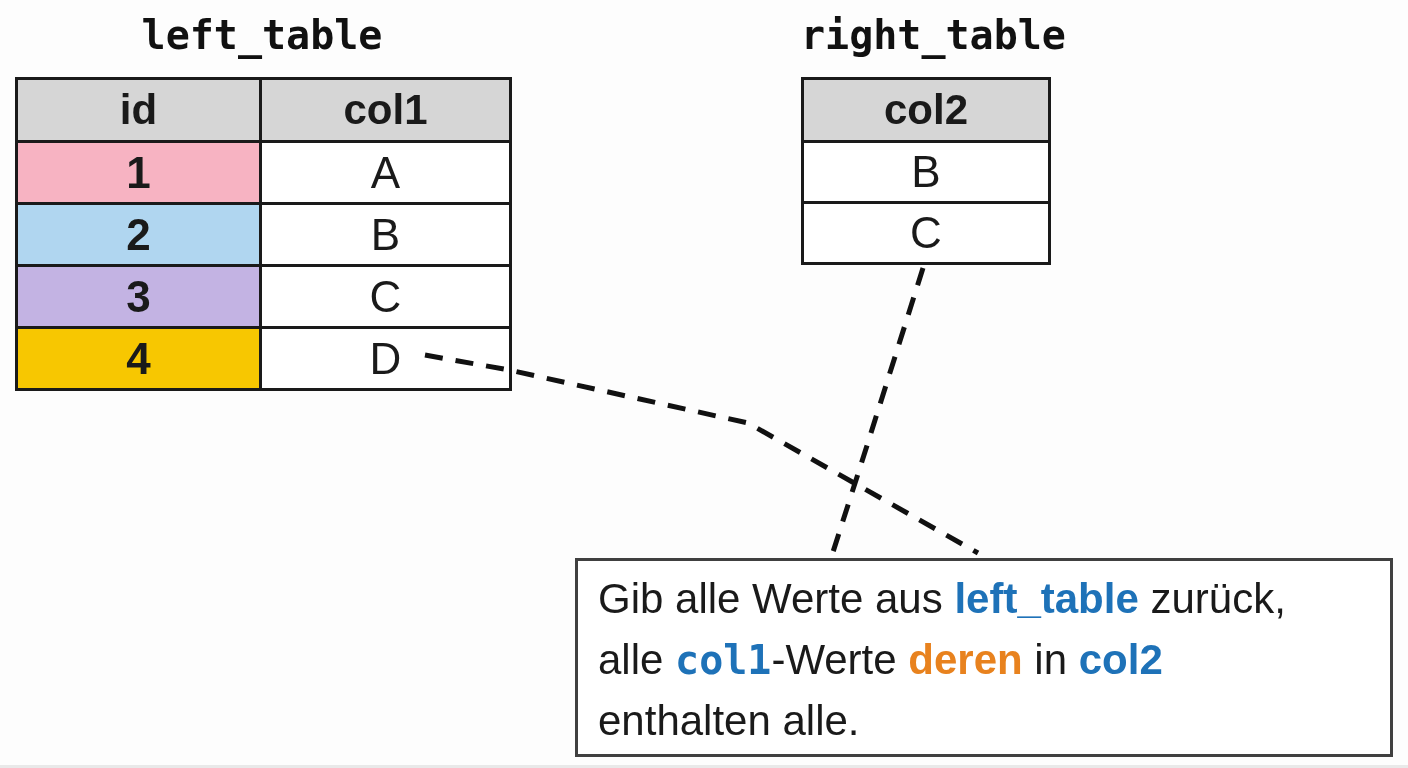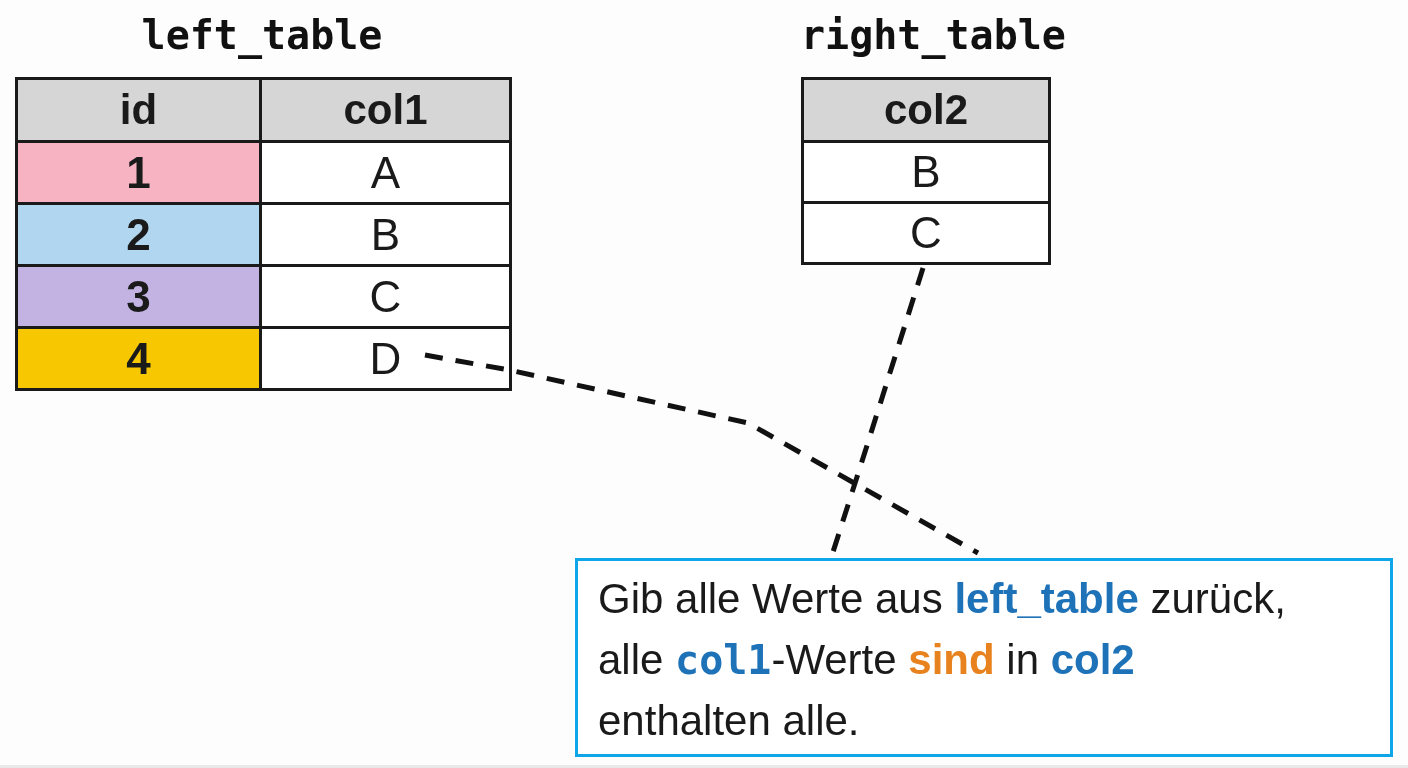--- a/index.html
+++ b/index.html
@@ -62,21 +62,21 @@
     stroke-width:5;
     stroke-dasharray:18 13;
     stroke-linecap:butt;
   }
 
   .caption-box{
     position:absolute;
     left:575px;top:558px;
     width:818px;height:199px;
     box-sizing:border-box;
-    border:3px solid #0ea5e9;
+    border:3px solid #404040;
     background:#ffffff;
     padding:7px 10px 0 20px;
     font-size:42px;
     line-height:61px;
     white-space:nowrap;
   }
   .caption-line{height:61px;}
   .seg-plain{color:#1a1a1a;}
   .seg-table-ref{color:#1e72b8;font-weight:700;}
   .seg-code{color:#1e72b8;font-weight:700;font-family:"DejaVu Sans Mono",monospace;font-size:40px;}
@@ -142,19 +142,19 @@
   </tbody>
     </table>
 
   <svg class="connectors" viewBox="0 0 1408 768">
     <path d="M425,355 L509,370 L748,423 L978,553"></path>
     <path d="M923,268 L864,455 L833,552"></path>
   </svg>
 
   <div class="caption-box">
     <div class="caption-line"><span class="seg-plain">Gib alle Werte aus </span><span class="seg-table-ref">left_table</span><span class="seg-plain"> zurück,</span></div>
-    <div class="caption-line"><span class="seg-plain">alle </span><span class="seg-code">col1</span><span class="seg-plain">-Werte </span><span class="seg-negation">sind</span><span class="seg-plain"> in </span><span class="seg-table-ref">col2</span></div>
+    <div class="caption-line"><span class="seg-plain">alle </span><span class="seg-code">col1</span><span class="seg-plain">-Werte </span><span class="seg-negation">deren</span><span class="seg-plain"> in </span><span class="seg-table-ref">col2</span></div>
     <div class="caption-line"><span class="seg-plain">enthalten alle.</span></div>
   </div>
 
   <div class="bottom-artifact"></div>
 
 </div>
 
 </body></html>

